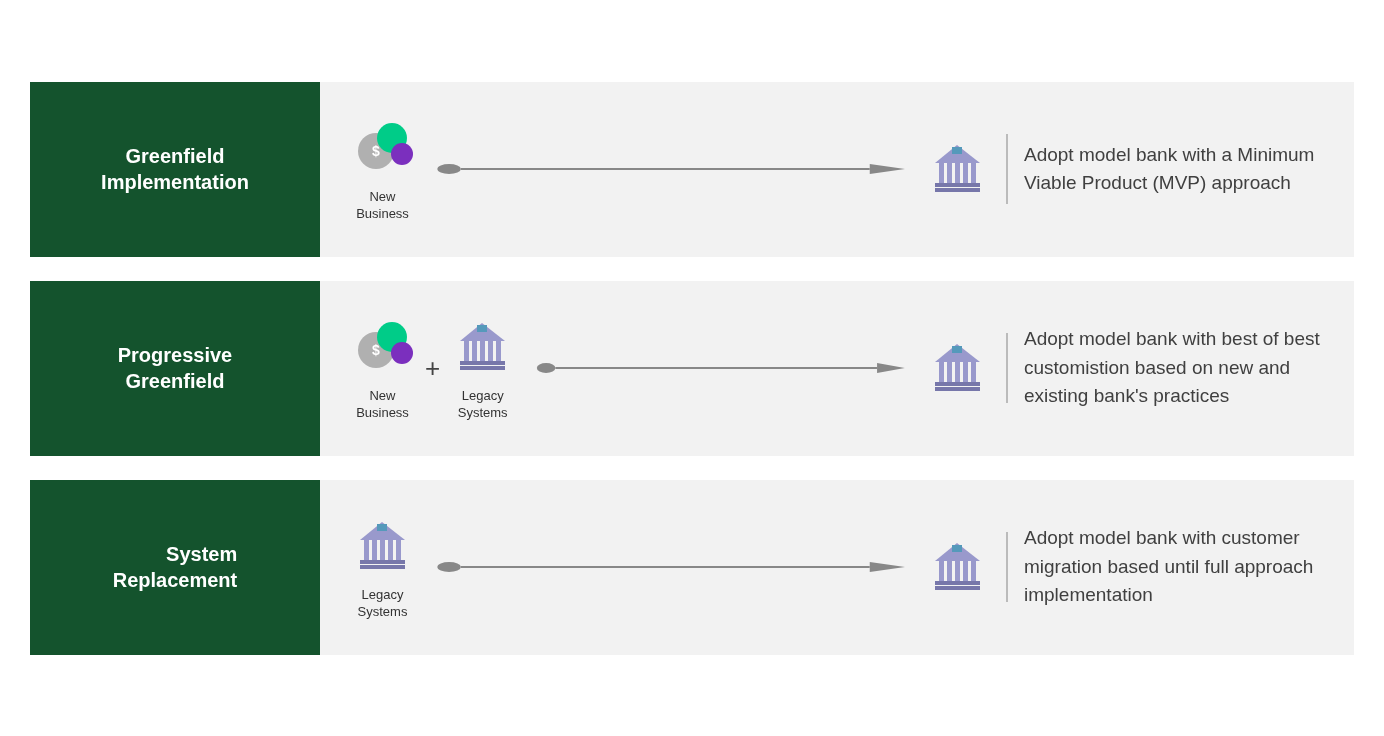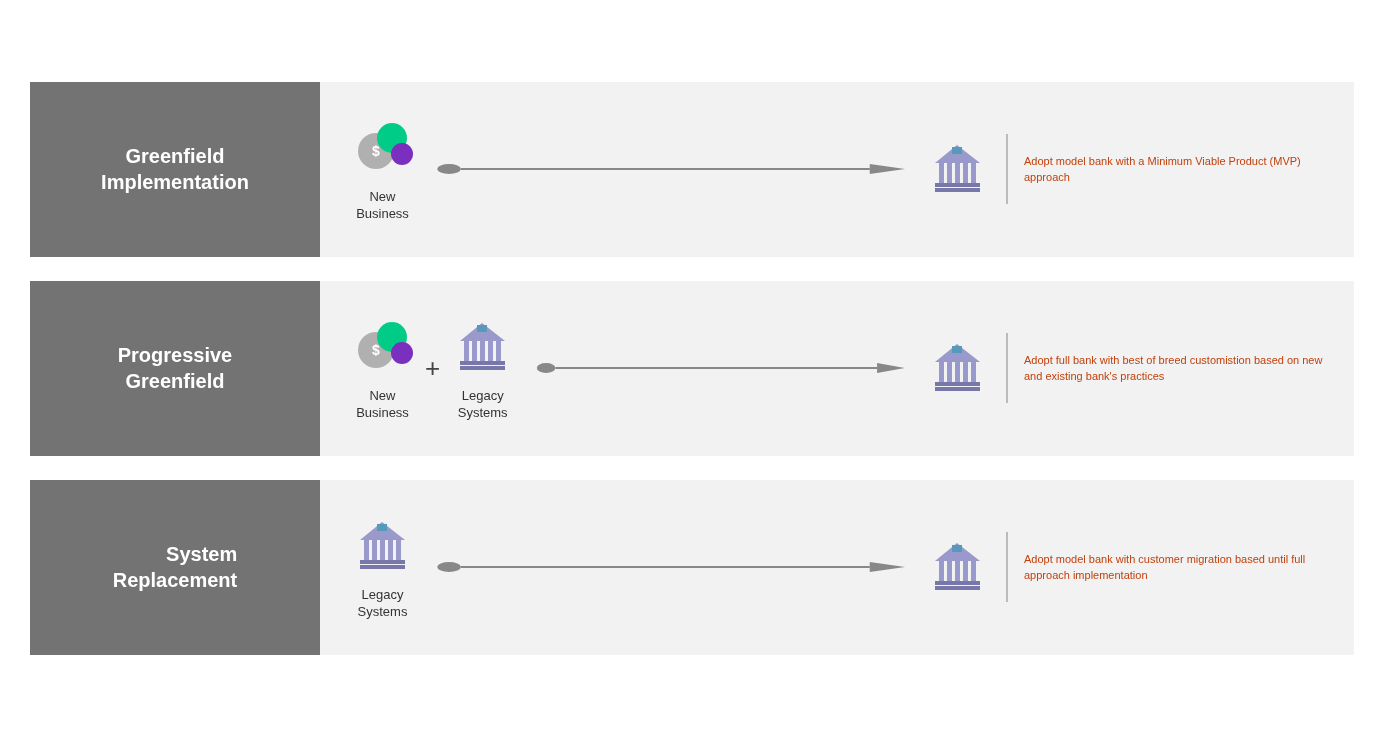--- a/index.html
+++ b/index.html
@@ -15,21 +15,21 @@
       gap: 24px;
     }
 
     .row {
       display: flex;
       align-items: center;
       height: 175px;
     }
 
     .label-box {
-      background: #737373;
+      background: #14532d;
       color: #ffffff;
       font-weight: bold;
       font-size: 20px;
       width: 290px;
       min-width: 290px;
       height: 100%;
       display: flex;
       align-items: center;
       justify-content: center;
       text-align: center;
@@ -92,22 +92,22 @@
     }
 
     .divider-line {
       width: 2px;
       height: 70px;
       background: #bbb;
       flex-shrink: 0;
     }
 
     .description-text {
-      font-size: 11px;
-      color: #c2410c;
+      font-size: 19px;
+      color: #404040;
       line-height: 1.5;
       max-width: 300px;
     }
 
     
     .bank-icon {
       width: 65px;
       height: 65px;
     }
   </style>
@@ -221,21 +221,21 @@
         <rect x="27" y="10" width="10" height="7" fill="#5599bb"></rect>
         <rect x="14" y="26" width="5" height="20" fill="#9999cc"></rect>
         <rect x="22" y="26" width="5" height="20" fill="#9999cc"></rect>
         <rect x="30" y="26" width="5" height="20" fill="#9999cc"></rect>
         <rect x="38" y="26" width="5" height="20" fill="#9999cc"></rect>
         <rect x="46" y="26" width="5" height="20" fill="#9999cc"></rect>
         <rect x="10" y="46" width="45" height="4" fill="#7777aa"></rect>
         <rect x="10" y="51" width="45" height="4" fill="#7777aa"></rect>
       </svg>
       <div class="divider-line"></div>
-      <p class="description-text">Adopt full bank with best of breed customistion based on new and existing bank's practices</p>
+      <p class="description-text">Adopt model bank with best of best customistion based on new and existing bank's practices</p>
     </div>
   </div>
 </div>
 
 <div class="row">
   <div class="label-box">
     <span style="white-space: pre-line; text-align: right;">System
 Replacement</span>
   </div>
   <div class="content-area">

